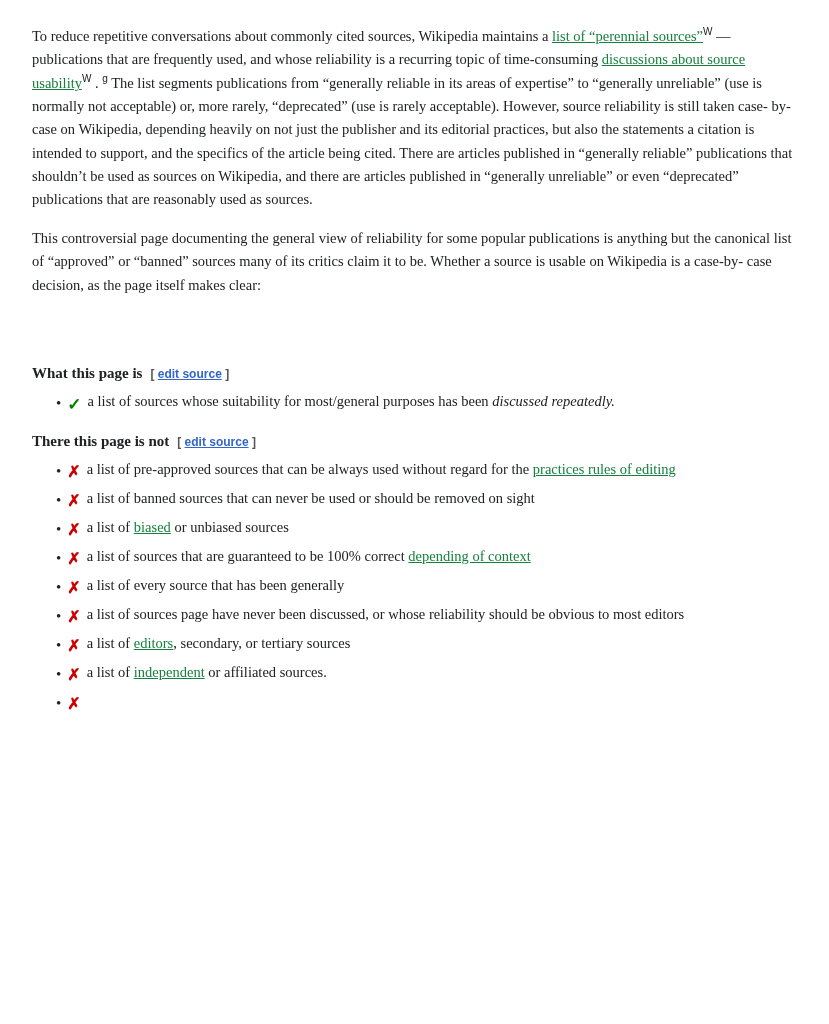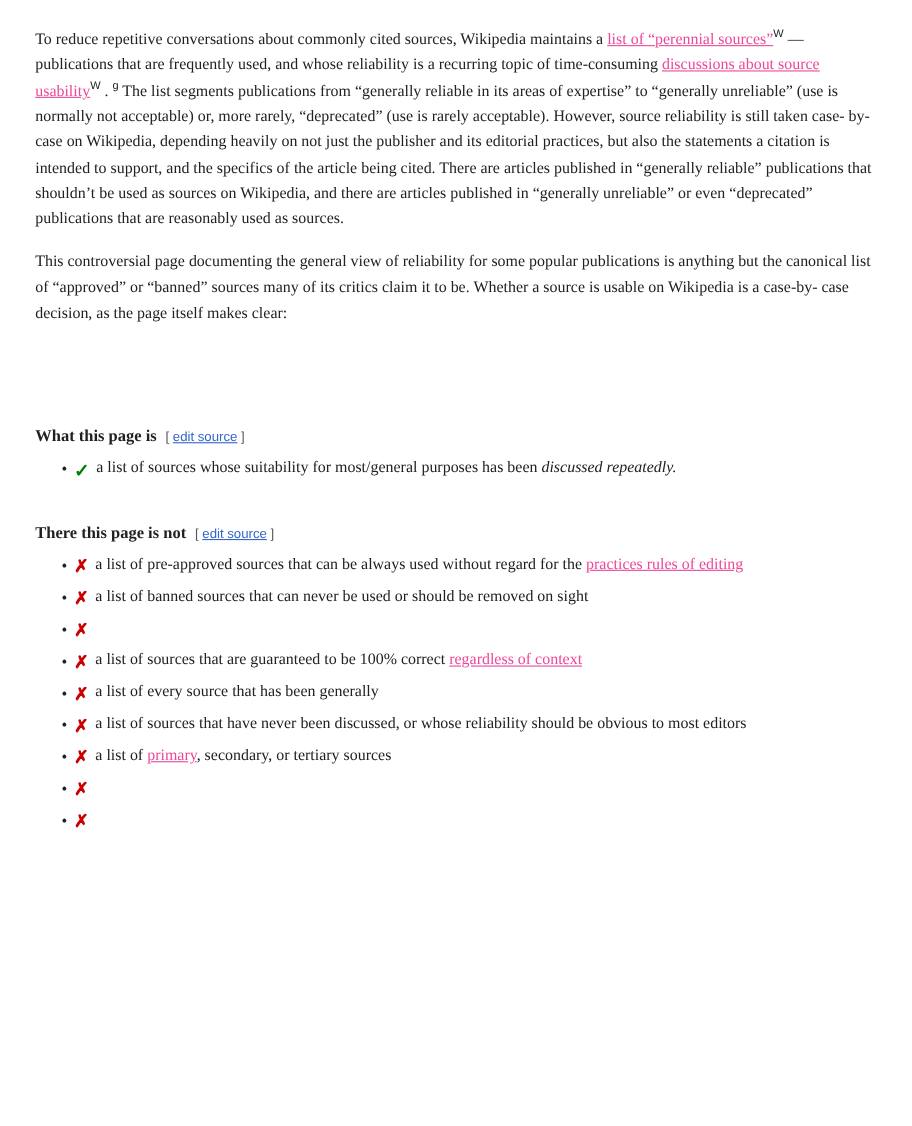--- a/index.html
+++ b/index.html
@@ -17,39 +17,39 @@
       padding: 24px 32px;
       max-width: 829px;
     }
 
     p {
       margin-bottom: 16px;
       text-align: left;
     }
 
     a {
-      color: #ec4899;
+      color: #15803d;
       text-decoration: underline;
     }
 
     .section-heading {
       font-family: 'Linux Libertine', 'Georgia', 'Times', serif;
       font-size: 15px;
       font-weight: bold;
       border-bottom: none;
       margin-bottom: 6px;
-      margin-top: 32px;
+      margin-top: 8px;
       display: flex;
       align-items: baseline;
       gap: 8px;
     }
 
     .edit-link {
       font-size: 12px;
-      font-weight: normal;
+      font-weight: bold;
       font-family: sans-serif;
       color: #555;
     }
 
     .edit-link a {
       color: #3366cc;
       font-size: 12px;
     }
 
     ul.wiki-list {
@@ -163,49 +163,51 @@
 
       <li>
         <span class="dot">•</span>
         <span class="x-icon">✗</span>
         <span>a list of banned sources that can never be used or should be removed on sight</span>
       </li>
 
       <li>
         <span class="dot">•</span>
         <span class="x-icon">✗</span>
-      </li>
-
-      <li>
-        <span class="dot">•</span>
-        <span class="x-icon">✗</span>
-        <span>a list of sources that are guaranteed to be 100% correct <a href="#">regardless of context</a></span>
+        <span>a list of <a href="#">biased</a> or unbiased sources</span>
+      </li>
+
+      <li>
+        <span class="dot">•</span>
+        <span class="x-icon">✗</span>
+        <span>a list of sources that are guaranteed to be 100% correct <a href="#">depending of context</a></span>
       </li>
 
       <li>
         <span class="dot">•</span>
         <span class="x-icon">✗</span>
         <span>a list of every source that has been generally</span>
       </li>
 
       <li>
         <span class="dot">•</span>
         <span class="x-icon">✗</span>
-        <span>a list of sources that have never been discussed, or whose reliability should be obvious to most editors</span>
-      </li>
-
-      <li>
-        <span class="dot">•</span>
-        <span class="x-icon">✗</span>
-        <span>a list of <a href="#">primary</a>, secondary, or tertiary sources</span>
-      </li>
-
-      <li>
-        <span class="dot">•</span>
-        <span class="x-icon">✗</span>
+        <span>a list of sources page have never been discussed, or whose reliability should be obvious to most editors</span>
+      </li>
+
+      <li>
+        <span class="dot">•</span>
+        <span class="x-icon">✗</span>
+        <span>a list of <a href="#">editors</a>, secondary, or tertiary sources</span>
+      </li>
+
+      <li>
+        <span class="dot">•</span>
+        <span class="x-icon">✗</span>
+        <span>a list of <a href="#">independent</a> or affiliated sources.</span>
       </li>
 
       <li>
         <span class="dot">•</span>
         <span class="x-icon">✗</span>
       </li>
 
     </ul>
   </div>
 

